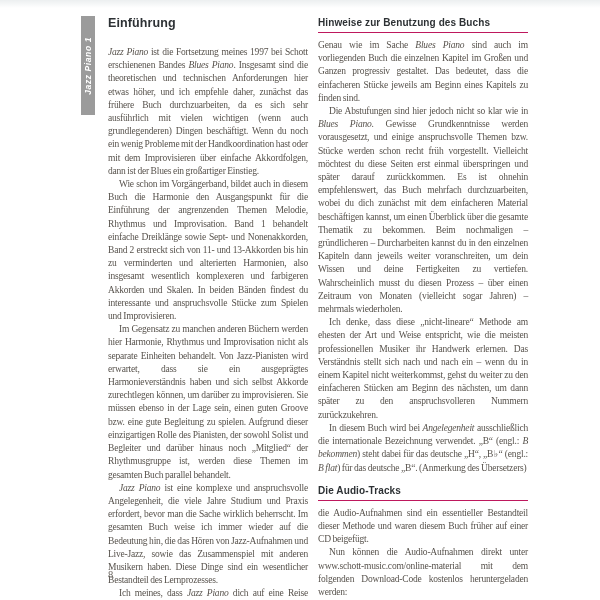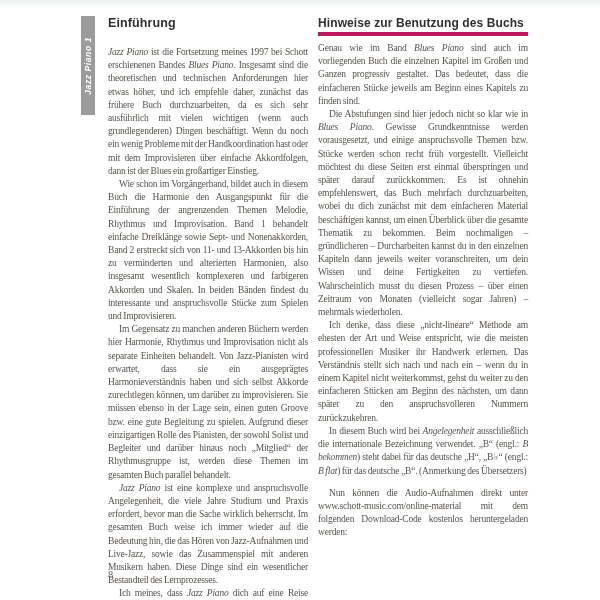--- a/index.html
+++ b/index.html
@@ -58,23 +58,23 @@
     margin: 0;
     padding: 0;
   }
   h1 {
     font-size: 12.5px;
     line-height: 15px;
     margin-bottom: 15px;
     letter-spacing: 0.1px;
   }
   h2 {
-    font-size: 12px;
+    font-size: 10px;
     line-height: 14px;
-    border-bottom: 4px solid #be185d;
+    border-bottom: 1px solid #be185d;
     padding-bottom: 2px;
     margin-bottom: 6px;
     letter-spacing: 0.1px;
   }
   .body-par {
     margin: 0;
     text-align: justify;
     font-size: 9.5px;
     line-height: 13.2px;
     letter-spacing: -0.2px;
@@ -113,27 +113,29 @@
         <p class="body-par indent"><span class="it">Jazz Piano</span><span> ist eine komplexe und anspruchsvolle Angelegenheit, die viele Jahre Studium und Praxis erfordert, bevor man die Sache wirklich beherrscht. Im gesamten Buch weise ich immer wieder auf die Bedeutung hin, die das Hören von Jazz-Aufnahmen und Live-Jazz, sowie das Zusammenspiel mit anderen Musikern haben. Diese Dinge sind ein wesentlicher Bestandteil des Lernprozesses.</span></p>
         <p class="body-par indent"><span>Ich meines, dass </span><span class="it">Jazz Piano</span><span> dich auf eine Reise schickt, die dir dein Leben lang Freude bereitet. Viel Glück auf deinem Weg!</span></p>
       </div>
 
   </div>
 
   <div class="col col-right">
     <section>
       <h2>Hinweise zur Benutzung des Buchs</h2>
       <div>
-          <p class="body-par"><span>Genau wie im Band </span><span class="it">Blues Piano</span><span> sind auch im vorliegenden Buch die einzelnen Kapitel im Großen und Ganzen progressiv gestaltet. Das bedeutet, dass die einfacheren Stücke jeweils am Beginn eines Kapitels zu finden sind.</span></p>
+          <p class="body-par"><span>Genau wie im Sache </span><span class="it">Blues Piano</span><span> sind auch im vorliegenden Buch die einzelnen Kapitel im Großen und Ganzen progressiv gestaltet. Das bedeutet, dass die einfacheren Stücke jeweils am Beginn eines Kapitels zu finden sind.</span></p>
           <p class="body-par indent"><span>Die Abstufungen sind hier jedoch nicht so klar wie in </span><span class="it">Blues Piano</span><span>. Gewisse Grundkenntnisse werden vorausgesetzt, und einige anspruchsvolle Themen bzw. Stücke werden schon recht früh vorgestellt. Vielleicht möchtest du diese Seiten erst einmal überspringen und später darauf zurückkommen. Es ist ohnehin empfehlenswert, das Buch mehrfach durchzuarbeiten, wobei du dich zunächst mit dem einfacheren Material beschäftigen kannst, um einen Überblick über die gesamte Thematik zu bekommen. Beim nochmaligen – gründlicheren – Durcharbeiten kannst du in den einzelnen Kapiteln dann jeweils weiter voranschreiten, um dein Wissen und deine Fertigkeiten zu vertiefen. Wahrscheinlich musst du diesen Prozess – über einen Zeitraum von Monaten (vielleicht sogar Jahren) – mehrmals wiederholen.</span></p>
           <p class="body-par indent"><span>Ich denke, dass diese „nicht-lineare“ Methode am ehesten der Art und Weise entspricht, wie die meisten professionellen Musiker ihr Handwerk erlernen. Das Verständnis stellt sich nach und nach ein – wenn du in einem Kapitel nicht weiterkommst, gehst du weiter zu den einfacheren Stücken am Beginn des nächsten, um dann später zu den anspruchsvolleren Nummern zurückzukehren.</span></p>
           <p class="body-par indent"><span>In diesem Buch wird bei </span><span class="it">Angelegenheit</span><span> ausschließlich die internationale Bezeichnung verwendet. „B“ (engl.: </span><span class="it">B bekommen</span><span>) steht dabei für das deutsche „H“, „B♭“ (engl.: </span><span class="it">B flat</span><span>) für das deutsche „B“. (Anmerkung des Übersetzers)</span></p>
         </div>
     </section>
     <section class="audio-section">
+      <h2>Die Audio-Tracks</h2>
       <div>
+          <p class="body-par"><span>die Audio-Aufnahmen sind ein essentieller Bestandteil dieser Methode und waren diesem Buch früher auf einer CD beigefügt.</span></p>
           <p class="body-par indent"><span>Nun können die Audio-Aufnahmen direkt unter </span><span class="bd">www.schott-music.com/online-material</span><span> mit dem folgenden Download-Code kostenlos heruntergeladen werden:</span></p>
         </div>
     </section>
   </div>
 
   <div class="page-number">8</div>
 </div>
 
 </body></html>

